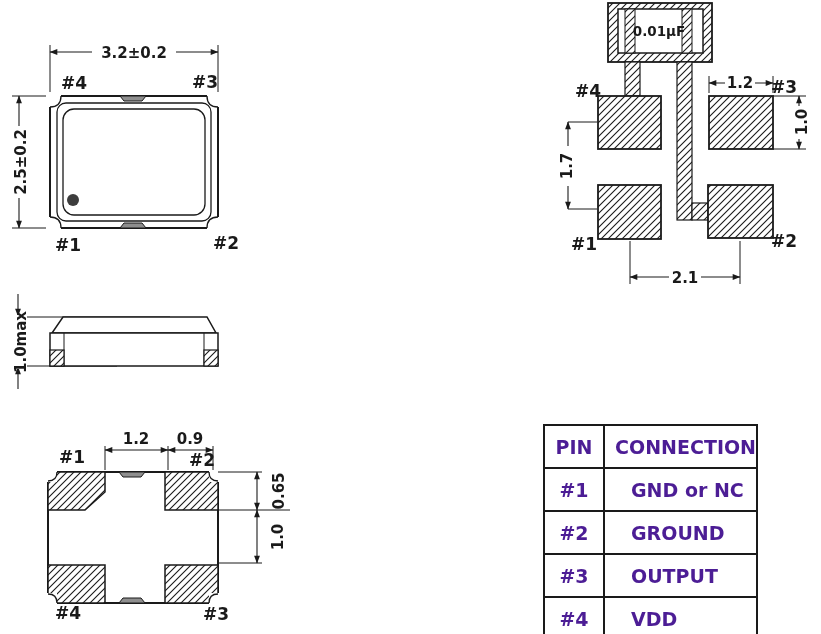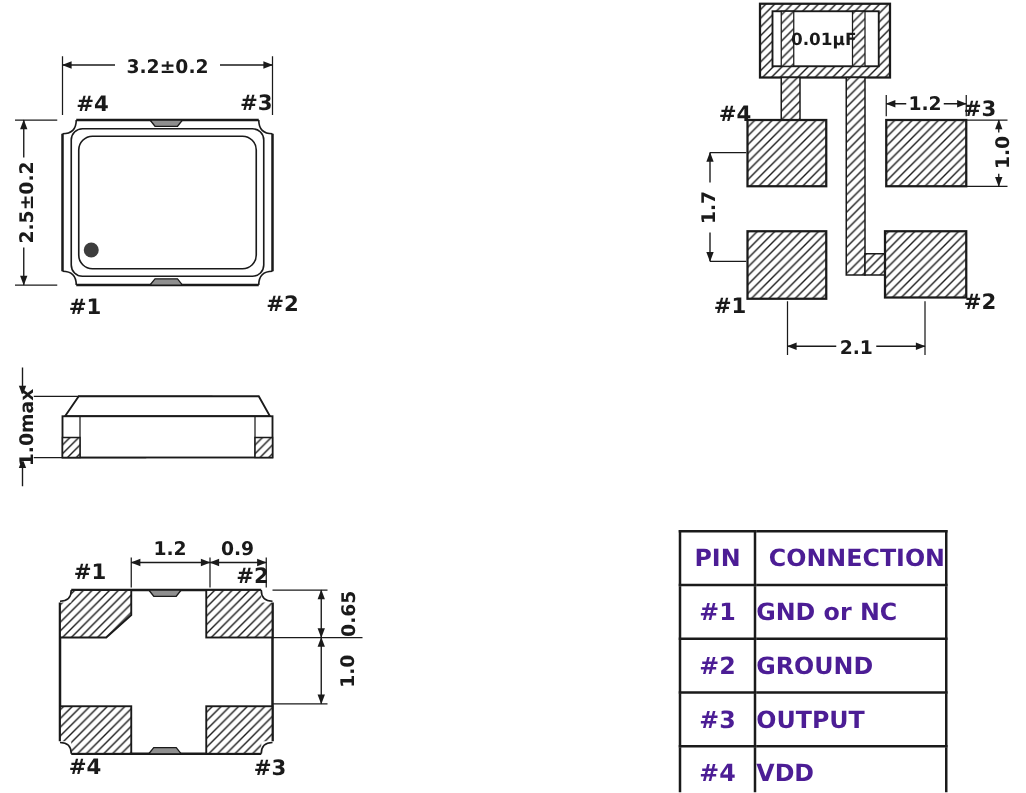--- a/index.html
+++ b/index.html
@@ -17,21 +17,21 @@
   .nofill{stroke:#1a1a1a;fill:none;}
   .hatch{fill:url(#hatch);stroke:#1a1a1a;}
   .notch{fill:#8f8f8f;stroke:#1a1a1a;stroke-width:1;}
   .white{fill:#ffffff;stroke:none;}
   
   .pin-table{position:absolute;left:543px;top:424px;width:215px;height:205px;
              border-collapse:collapse;table-layout:fixed;color:#4c1d95;}
   .pin-table td{border:2px solid #1a1a1a;font-weight:bold;font-size:19px;
                 height:41px;text-align:center;vertical-align:middle;padding:0;}
   .pin-table col.c1{width:60px;}
-  .pin-table td.conn{text-align:left;}
+  .pin-table td.conn{text-align:left;padding-left:26px;}
   .pin-table td.conn-head{text-align:right;padding-left:0;}
 </style>
 </head>
 <body>
 
 <div id="stage">
 
 <svg id="drawing" width="821" height="634" viewBox="0 0 821 634">
   <defs>
     <pattern id="hatch" width="7" height="7" patternUnits="userSpaceOnUse">

